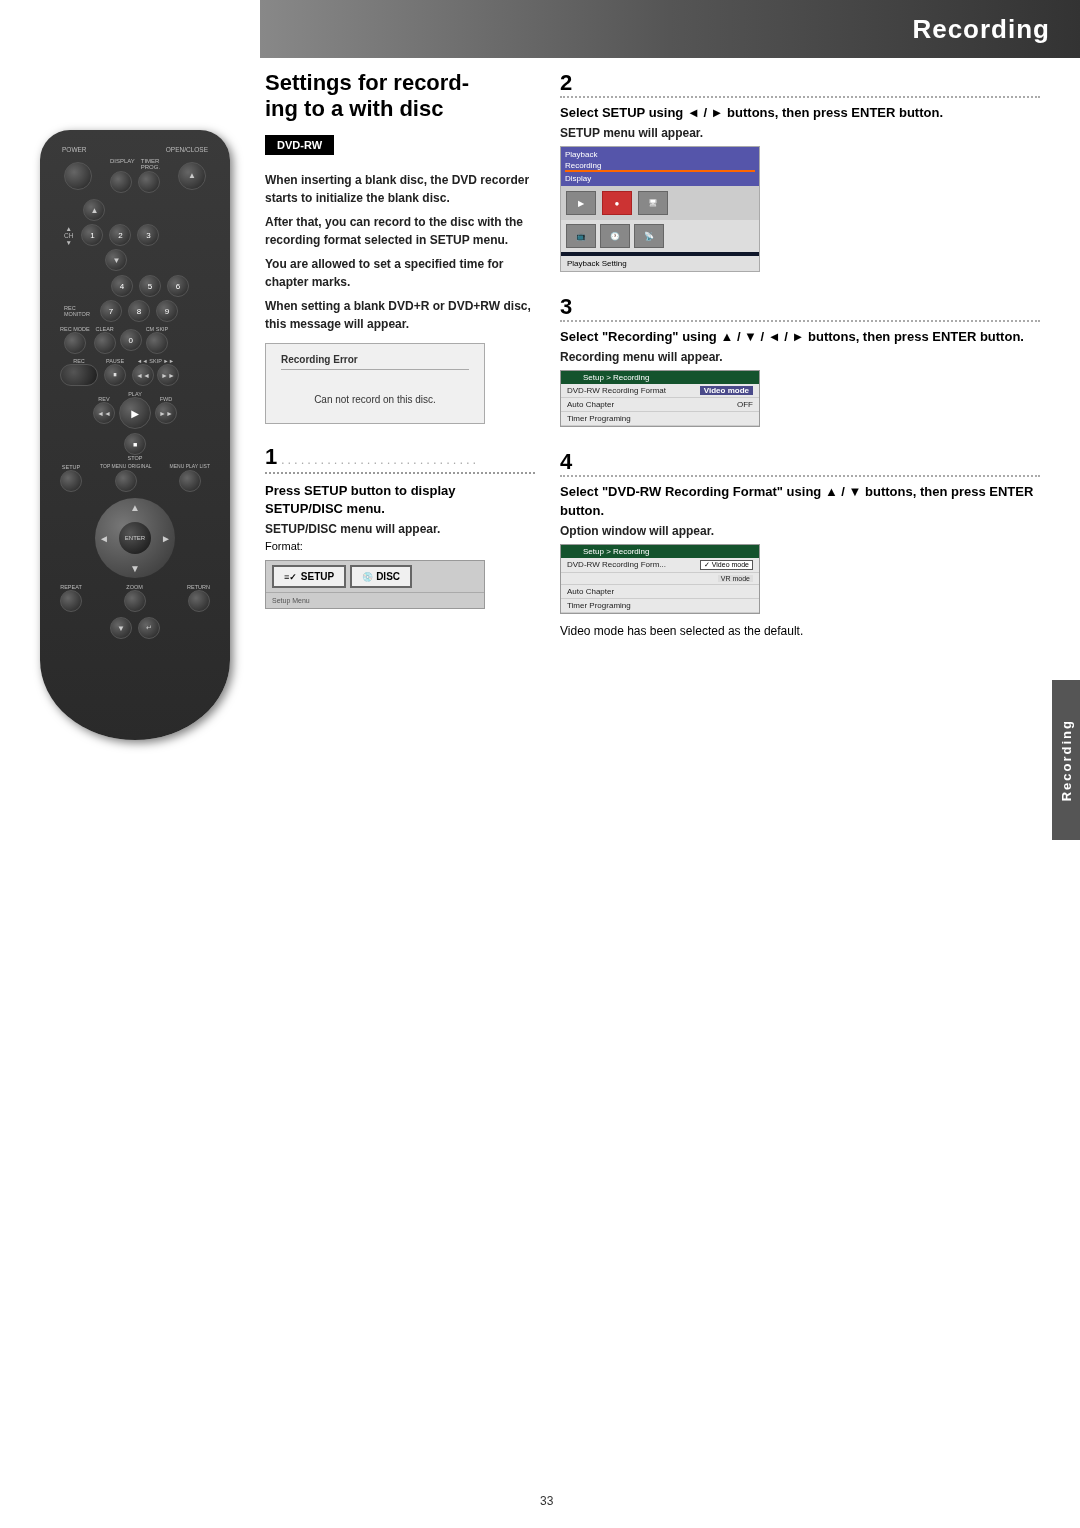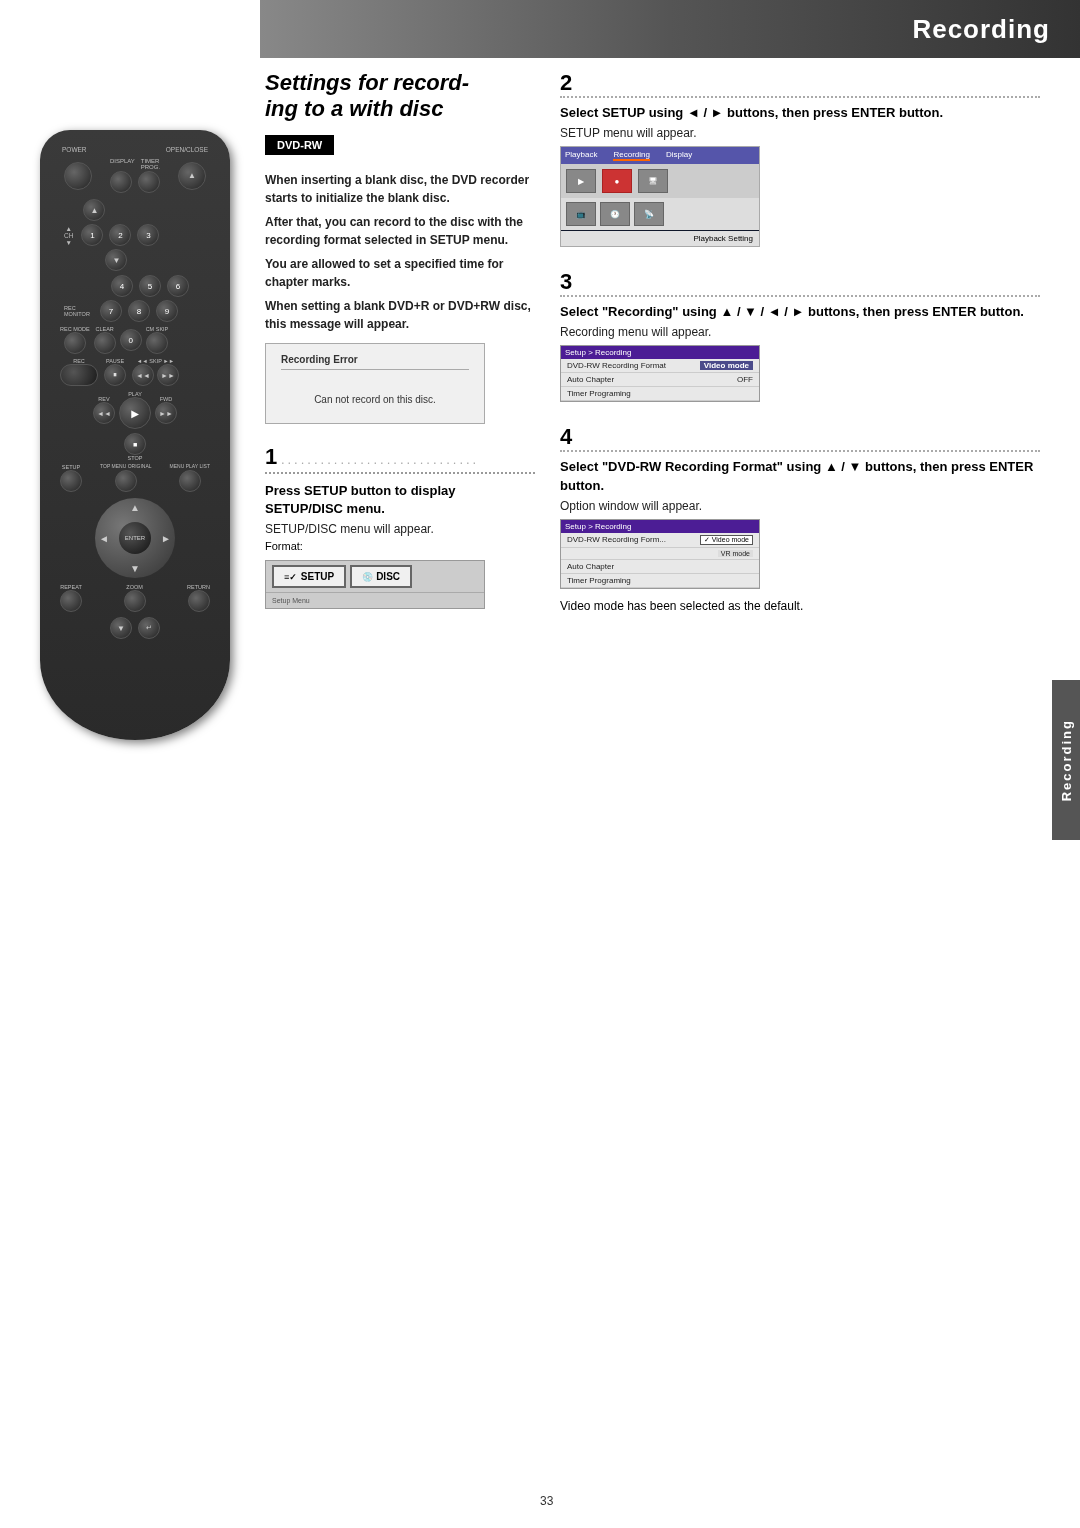--- a/index.html
+++ b/index.html
@@ -102,21 +102,20 @@
       border-radius: 11px;
       background: radial-gradient(circle at 35% 35%, #555, #1a1a1a);
     }
 
     
     .section-title {
       font-size: 22px;
       font-weight: bold;
       margin-bottom: 12px;
       line-height: 1.2;
-      font-style: italic;
     }
 
     
     .dvd-rw-badge {
       background: #000;
       color: #fff;
       font-size: 11px;
       font-weight: bold;
       padding: 2px 10px;
       border: 2px solid #000;
@@ -174,34 +173,35 @@
     .step-header {
       font-size: 13px;
       font-weight: bold;
       margin-bottom: 4px;
       line-height: 1.4;
     }
     .step-sub {
       font-size: 12px;
       color: #222;
       margin-bottom: 4px;
+      font-weight: bold;
     }
 
     
     .rec-menu {
       border: 1px solid #999;
       background: #e8e8e8;
       width: 200px;
       font-size: 8px;
       margin: 6px 0;
     }
     .rec-menu-header {
-      background: #4c1d95;
+      background: #14532d;
       color: #fff;
-      padding: 2px 4px;
+      padding: 2px 22px;
       font-size: 8px;
     }
     .rec-menu-row {
       display: flex;
       justify-content: space-between;
       padding: 2px 6px;
       border-bottom: 1px solid #ccc;
       color: #222;
     }
     .rec-menu-row .val {
@@ -552,36 +552,36 @@
 
   <div class="step-right">
     <div>
       <span class="step-num">2</span>
     </div>
     <hr class="step-dots-line">
     <p class="step-header">Select SETUP using ◄ / ► buttons, then press ENTER button.</p>
     <p class="step-sub">SETUP menu will appear.</p>
 
     <div style="border:1px solid #aaa;background:#e0e0e0;width:200px;margin:6px 0;">
-      <div style="display:flex;background:#5555aa;color:#fff;font-size:8px;padding:3px 4px;gap:16px;">
+      <div style="display:flex;background:#5555aa;color:#fff;font-size:8px;padding:3px 4px;gap:2px;flex-direction:column;">
         <span>Playback</span>
         <span style="border-bottom:2px solid #ff6600;">Recording</span>
         <span>Display</span>
       </div>
       <div style="display:flex;gap:6px;padding:5px;background:#ccc;">
         <div style="width:30px;height:24px;background:#888;border:1px solid #666;display:flex;align-items:center;justify-content:center;font-size:8px;color:#fff;">▶</div>
         <div style="width:30px;height:24px;background:#cc3333;border:1px solid #aa2222;display:flex;align-items:center;justify-content:center;font-size:8px;color:#fff;">●</div>
         <div style="width:30px;height:24px;background:#888;border:1px solid #666;display:flex;align-items:center;justify-content:center;font-size:7px;color:#fff;">🖥</div>
       </div>
       <div style="display:flex;gap:4px;padding:4px 5px;background:#ddd;">
         <div style="width:30px;height:24px;background:#888;border:1px solid #666;display:flex;align-items:center;justify-content:center;font-size:8px;color:#fff;">📺</div>
         <div style="width:30px;height:24px;background:#888;border:1px solid #666;display:flex;align-items:center;justify-content:center;font-size:8px;color:#fff;">🕐</div>
         <div style="width:30px;height:24px;background:#888;border:1px solid #666;display:flex;align-items:center;justify-content:center;font-size:8px;color:#fff;">📡</div>
       </div>
-      <div style="font-size:8px;padding:3px 6px;background:#e0e0e0;border-top:1px solid #0f172a;text-align:right;">Playback Setting</div>
+      <div style="font-size:8px;padding:3px 6px;background:#e0e0e0;border-top:4px solid #0f172a;">Playback Setting</div>
     </div>
   </div>
 
   <div class="step-right">
     <div>
       <span class="step-num">3</span>
     </div>
     <hr class="step-dots-line">
     <p class="step-header">Select "Recording" using ▲ / ▼ / ◄ / ► buttons, then press ENTER button.</p>
     <p class="step-sub">Recording menu will appear.</p>

